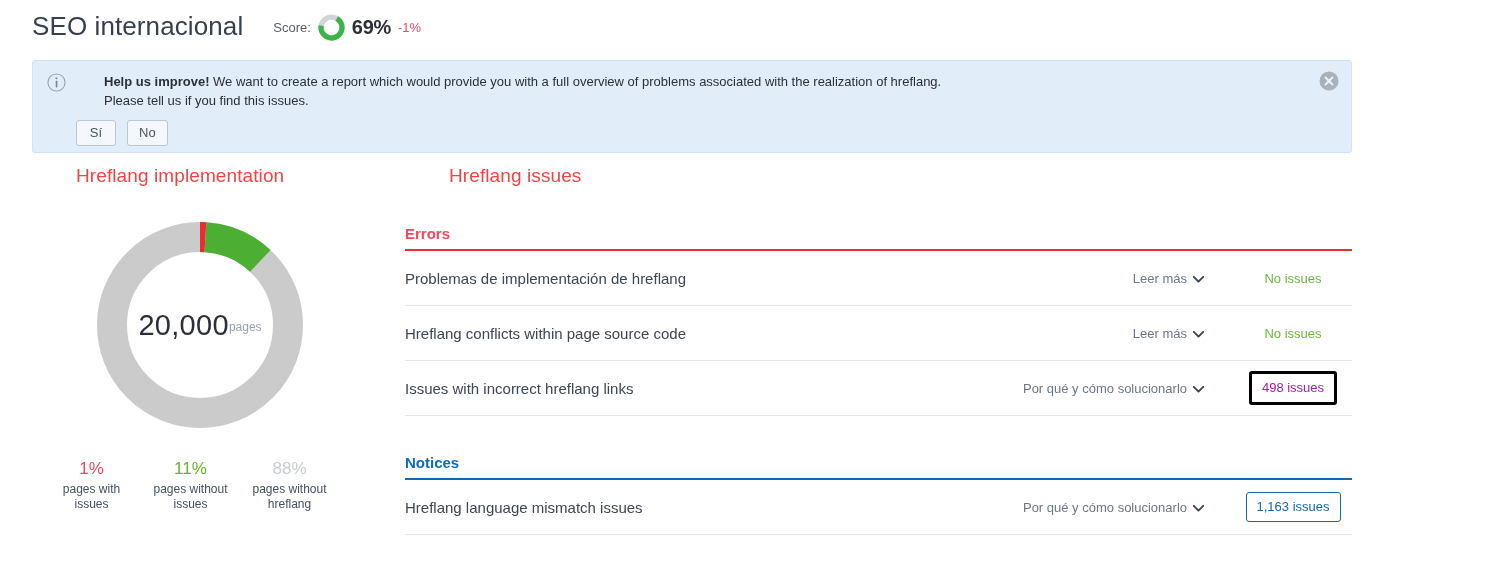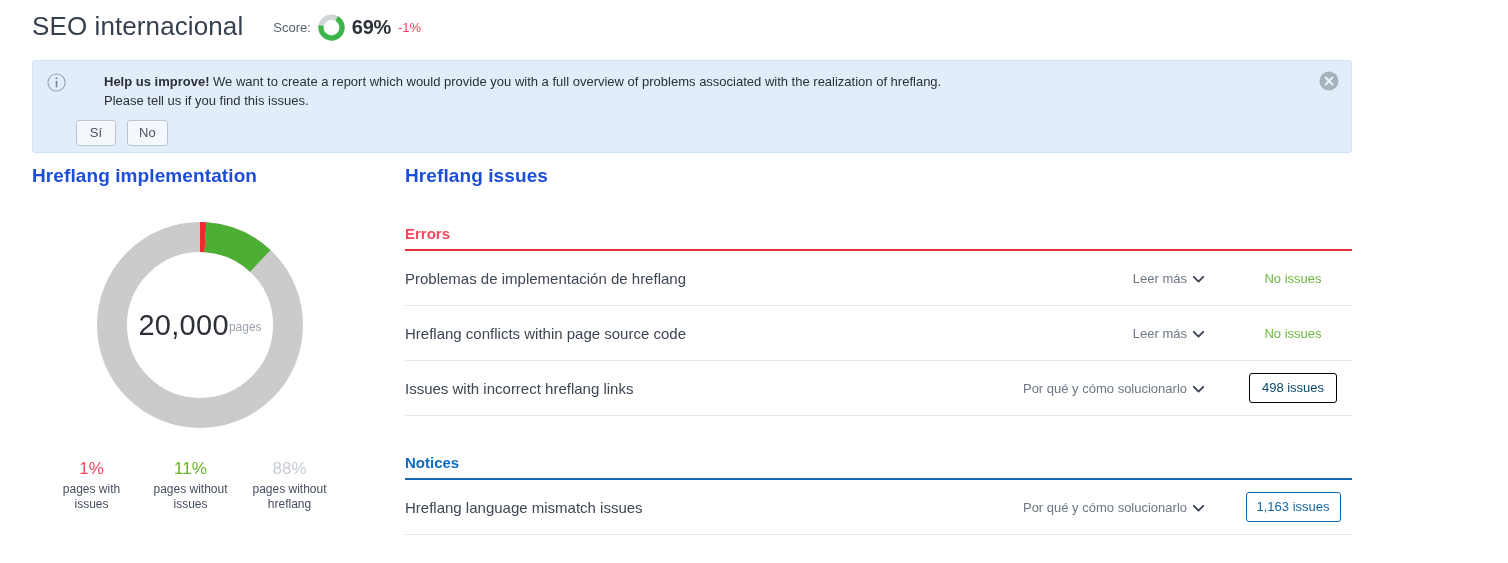--- a/index.html
+++ b/index.html
@@ -113,23 +113,24 @@
   }
 
   
   .left-col {
     position: absolute;
     left: 32px; top: 165px;
     width: 345px;
   }
   .section-title {
     font-size: 19px;
-    font-weight: bold;
-    color: #1d4ed8;
+    font-weight: normal;
+    color: #ef4444;
     letter-spacing: 0.1px;
+    margin-left: 44px;
   }
   .donut-wrap {
     position: relative;
     width: 212px; height: 212px;
     margin: 32px 0 0 62px;
   }
   .donut-svg { display: block; }
   .donut-center {
     position: absolute;
     left: 0; top: 0; right: 0; bottom: 0;
@@ -235,22 +236,22 @@
     min-width: 88px;
     padding: 6px 10px;
     border-radius: 3px;
     font-size: 13px;
     text-align: center;
     cursor: pointer;
     background: #ffffff;
     line-height: 16px;
   }
   .badge.error {
-    border: 1px solid #000000;
-    color: #0c4a6e;
+    border: 3px solid #000000;
+    color: #a21caf;
   }
   .badge.notice {
     border: 1px solid #1267ad;
     color: #1267ad;
   }
 </style>
 </head>
 <body>
 
 <div id="page">

